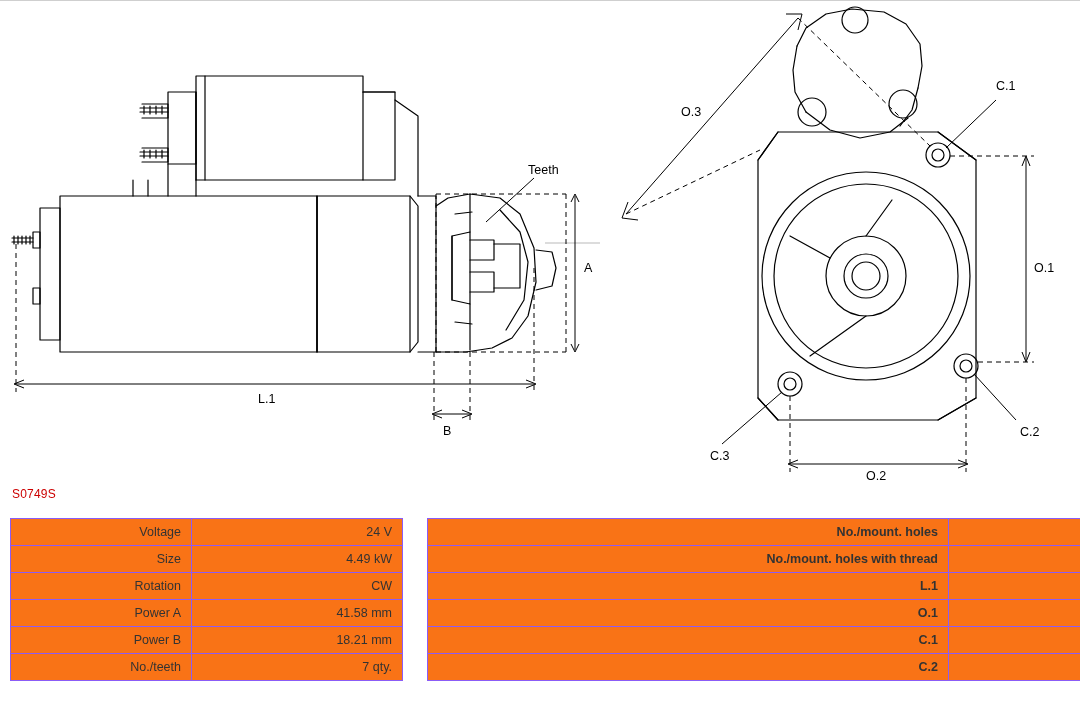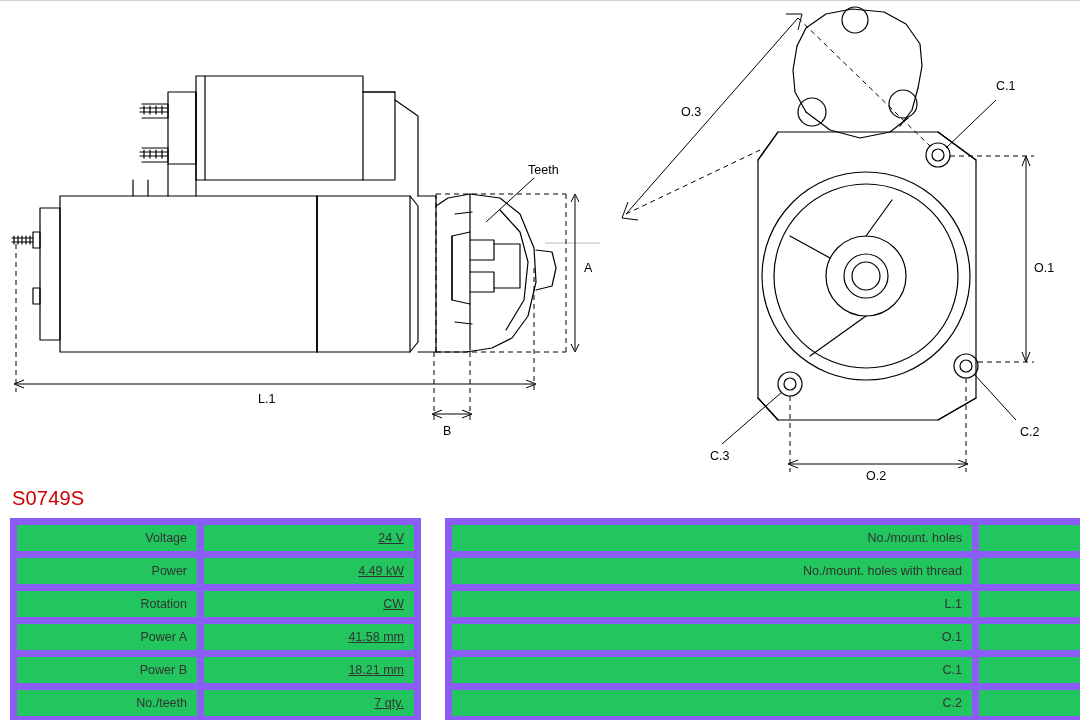--- a/index.html
+++ b/index.html
@@ -35,45 +35,45 @@
     width: 1080px;
     height: 485px;
   }
   .drawing-area svg {
     display: block;
   }
   .part-number {
     position: absolute;
     left: 12px;
     top: 487px;
-    font-size: 20px;
+    font-size: 12px;
     color: #cc0000;
     font-family: "Liberation Sans", sans-serif;
     letter-spacing: 0.2px;
   }
   table.specs {
     position: absolute;
     left: 10px;
     top: 518px;
     width: 1060px;
     border-collapse: collapse;
     font-size: 12.5px;
     table-layout: fixed;
   }
   table.specs td {
-    border: 7px solid #8b5cf6;
-    background: #22c55e;
+    border: 1px solid #8b5cf6;
+    background: #f97316;
     height: 26px;
     padding: 0 10px;
     vertical-align: middle;
     color: #333333;
   }
   td.label-l { width: 160px; text-align: right; }
-  td.value-l { width: 190px; text-align: right; text-decoration: underline; }
-  td.label-r { width: 500px; text-align: right; }
+  td.value-l { width: 190px; text-align: right; }
+  td.label-r { width: 500px; text-align: right; font-weight: bold; }
   td.value-r { width: 210px; text-align: right; }
   .spacer-cell {
     background: #ffffff !important;
     border: none !important;
     width: 4px;
   }
   .lbl {
     font-size: 12.5px;
     font-family: "Liberation Sans", sans-serif;
     fill: #000000;
@@ -273,21 +273,21 @@
   <table class="specs">
     <tbody>
       <tr>
         <td class="label-l">Voltage</td>
         <td class="value-l">24 V</td>
         <td class="spacer-cell"></td>
         <td class="label-r">No./mount. holes</td>
         <td class="value-r">2 qty.</td>
       </tr>
       <tr>
-        <td class="label-l">Power</td>
+        <td class="label-l">Size</td>
         <td class="value-l">4.49 kW</td>
         <td class="spacer-cell"></td>
         <td class="label-r">No./mount. holes with thread</td>
         <td class="value-r">0 qty.</td>
       </tr>
       <tr>
         <td class="label-l">Rotation</td>
         <td class="value-l">CW</td>
         <td class="spacer-cell"></td>
         <td class="label-r">L.1</td>

